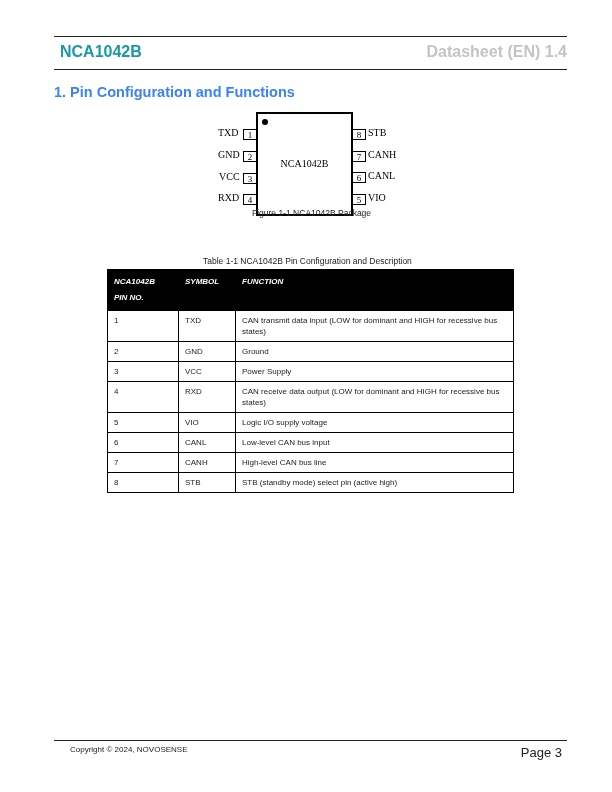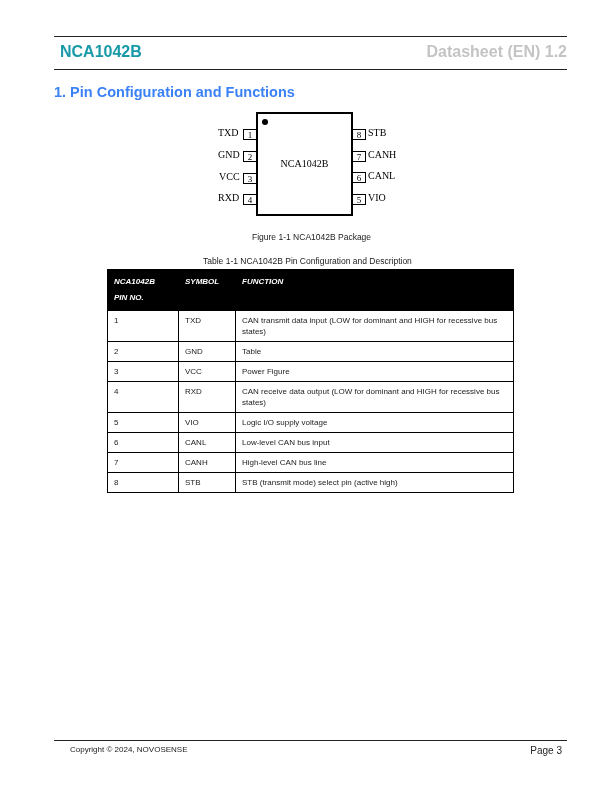--- a/index.html
+++ b/index.html
@@ -19,28 +19,28 @@
   .caption { position:absolute; font-family:"Liberation Sans", sans-serif; font-size:8.5px; color:#222; }
 
   
   table.pins { position:absolute; left:107px; top:269px; width:407px; border-collapse:collapse; font-family:"Liberation Sans", sans-serif; font-size:8px; color:#222; }
   table.pins th { background:#000; color:#fff; font-style:italic; font-weight:bold; text-align:left; vertical-align:top; padding:4px 6px 4px 6px; height:28px; line-height:16px; font-size:8px; border:1px solid #000; }
   table.pins td { border:1px solid #000; padding:4px 6px; vertical-align:top; line-height:11px; }
   td.c1, th.c1 { width:58px; }
   td.c2, th.c2 { width:44px;margin-top:46px; }
 
   .footer-left { position:absolute; left:70px; top:745px; font-family:"Liberation Sans", sans-serif; font-size:8px; color:#222; }
-  .footer-right { position:absolute; right:50px; top:745px; font-family:"Liberation Sans", sans-serif; font-size:10px; color:#222; }
+  .footer-right { position:absolute; right:50px; top:745px; font-family:"Liberation Sans", sans-serif; font-size:13px; color:#222; }
 </style>
 </head>
 <body>
 
 <div class="rule" style="top:36px;"></div>
 <div class="hdr-left">NCA1042B</div>
-<div class="hdr-right">Datasheet (EN) 1.2</div>
+<div class="hdr-right">Datasheet (EN) 1.4</div>
 <div class="rule" style="top:69px;"></div>
 
 <div class="section-title">1. Pin Configuration and Functions</div>
 
 <div>
   <div class="chip"></div>
   <div class="dot"></div>
   <div class="chip-name">NCA1042B</div>
 
   <div class="pin-label" style="left:218px; top:128px;">TXD</div>
@@ -55,47 +55,47 @@
   <div class="pin right" style="left:353px; top:129px;">8</div>
   <div class="pin-label" style="left:368px; top:128px;">STB</div>
   <div class="pin right" style="left:353px; top:151px;">7</div>
   <div class="pin-label" style="left:368px; top:150px;">CANH</div>
   <div class="pin right" style="left:353px; top:172px;">6</div>
   <div class="pin-label" style="left:368px; top:171px;">CANL</div>
   <div class="pin right" style="left:353px; top:194px;">5</div>
   <div class="pin-label" style="left:368px; top:193px;">VIO</div>
 </div>
 
-<div class="caption" style="left:252px; top:232px;">Figure 1-1 NCA1042B Package</div>
+<div class="caption" style="left:252px; top:208px;">Figure 1-1 NCA1042B Package</div>
 
 <div class="caption" style="left:203px; top:256px;">Table 1-1 NCA1042B Pin Configuration and Description</div>
 
 <table class="pins">
   <thead>
     <tr>
       <th class="c1"><span>NCA1042B</span><br><span>PIN NO.</span></th>
       <th class="c2">SYMBOL</th>
       <th class="c3">FUNCTION</th>
     </tr>
   </thead>
   <tbody>
     <tr>
       <td class="c1">1</td>
       <td class="c2">TXD</td>
       <td class="c3">CAN transmit data input (LOW for dominant and HIGH for recessive bus states)</td>
     </tr>
     <tr>
       <td class="c1">2</td>
       <td class="c2">GND</td>
-      <td class="c3">Table</td>
+      <td class="c3">Ground</td>
     </tr>
     <tr>
       <td class="c1">3</td>
       <td class="c2">VCC</td>
-      <td class="c3">Power Figure</td>
+      <td class="c3">Power Supply</td>
     </tr>
     <tr>
       <td class="c1">4</td>
       <td class="c2">RXD</td>
       <td class="c3">CAN receive data output (LOW for dominant and HIGH for recessive bus states)</td>
     </tr>
     <tr>
       <td class="c1">5</td>
       <td class="c2">VIO</td>
       <td class="c3">Logic I/O supply voltage</td>
@@ -106,20 +106,20 @@
       <td class="c3">Low-level CAN bus input</td>
     </tr>
     <tr>
       <td class="c1">7</td>
       <td class="c2">CANH</td>
       <td class="c3">High-level CAN bus line</td>
     </tr>
     <tr>
       <td class="c1">8</td>
       <td class="c2">STB</td>
-      <td class="c3">STB (transmit mode) select pin (active high)</td>
+      <td class="c3">STB (standby mode) select pin (active high)</td>
     </tr>
   </tbody>
 </table>
 
 <div class="rule" style="top:740px;"></div>
 <div class="footer-left">Copyright © 2024, NOVOSENSE</div>
 <div class="footer-right">Page 3</div>
 
 </body></html>

